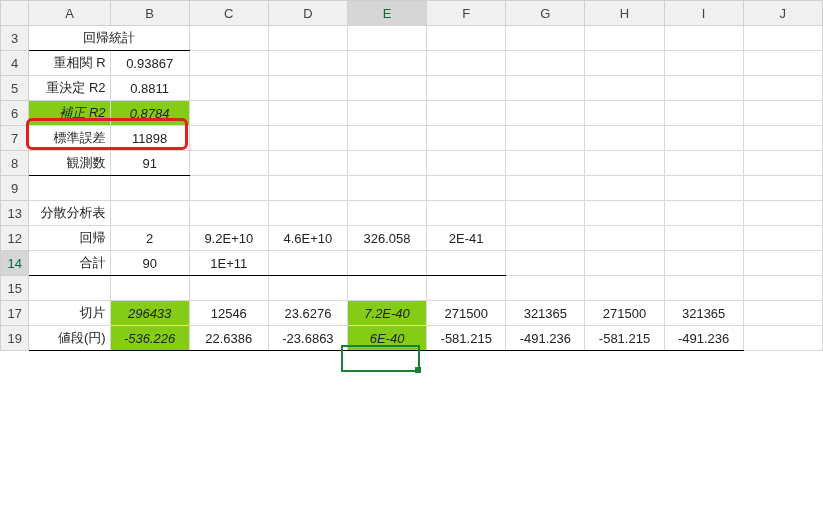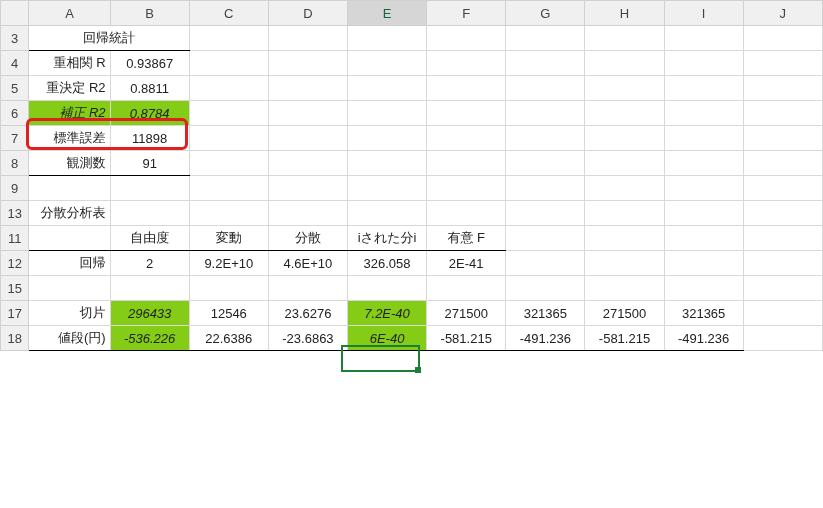--- a/index.html
+++ b/index.html
@@ -222,40 +222,40 @@
           <td></td>
           <td></td>
           <td></td>
           <td></td>
           <td></td>
           <td></td>
           <td></td>
           <td></td>
   </tr>
   <tr>
-          <td class="row-hdr">11</td>
-    <td class="bt bb"></td>
-    <td class="txt-c bt bb">自由度</td>
-    <td class="txt-c bt bb">変動</td>
-    <td class="txt-c bt bb">分散</td>
-    <td class="txt-c bt bb">iされた分i</td>
-    <td class="txt-c bt bb">有意 F</td>
-    <td></td>
-          <td></td>
-          <td></td>
-          <td></td>
-  </tr>
-  <tr>
           <td class="row-hdr">12</td>
     <td class="txt-l">回帰</td>
     <td class="txt-r">2</td>
     <td class="txt-r">9.2E+10</td>
     <td class="txt-r">4.6E+10</td>
     <td class="txt-r">326.058</td>
     <td class="txt-r">2E-41</td>
+    <td></td>
+          <td></td>
+          <td></td>
+          <td></td>
+  </tr>
+  <tr>
+          <td class="row-hdr sel">14</td>
+    <td class="txt-l bb">合計</td>
+    <td class="txt-r bb">90</td>
+    <td class="txt-r bb">1E+11</td>
+    <td class="bb"></td>
+    <td class="bb"></td>
+    <td class="bb"></td>
     <td></td>
           <td></td>
           <td></td>
           <td></td>
   </tr>
   <tr>
           <td class="row-hdr">15</td>
     <td></td>
           <td></td>
           <td></td>
@@ -274,21 +274,21 @@
     <td class="txt-r">12546</td>
     <td class="txt-r">23.6276</td>
     <td class="txt-r pink">7.2E-40</td>
     <td class="txt-r">271500</td>
     <td class="txt-r">321365</td>
     <td class="txt-r">271500</td>
     <td class="txt-r">321365</td>
     <td></td>
   </tr>
   <tr>
-          <td class="row-hdr">18</td>
+          <td class="row-hdr">19</td>
     <td class="txt-l bb">値段(円)</td>
     <td class="txt-r bb pink">-536.226</td>
     <td class="txt-r bb">22.6386</td>
     <td class="txt-r bb">-23.6863</td>
     <td class="txt-r bb pink">6E-40</td>
     <td class="txt-r bb">-581.215</td>
     <td class="txt-r bb">-491.236</td>
     <td class="txt-r bb">-581.215</td>
     <td class="txt-r bb">-491.236</td>
     <td></td>

